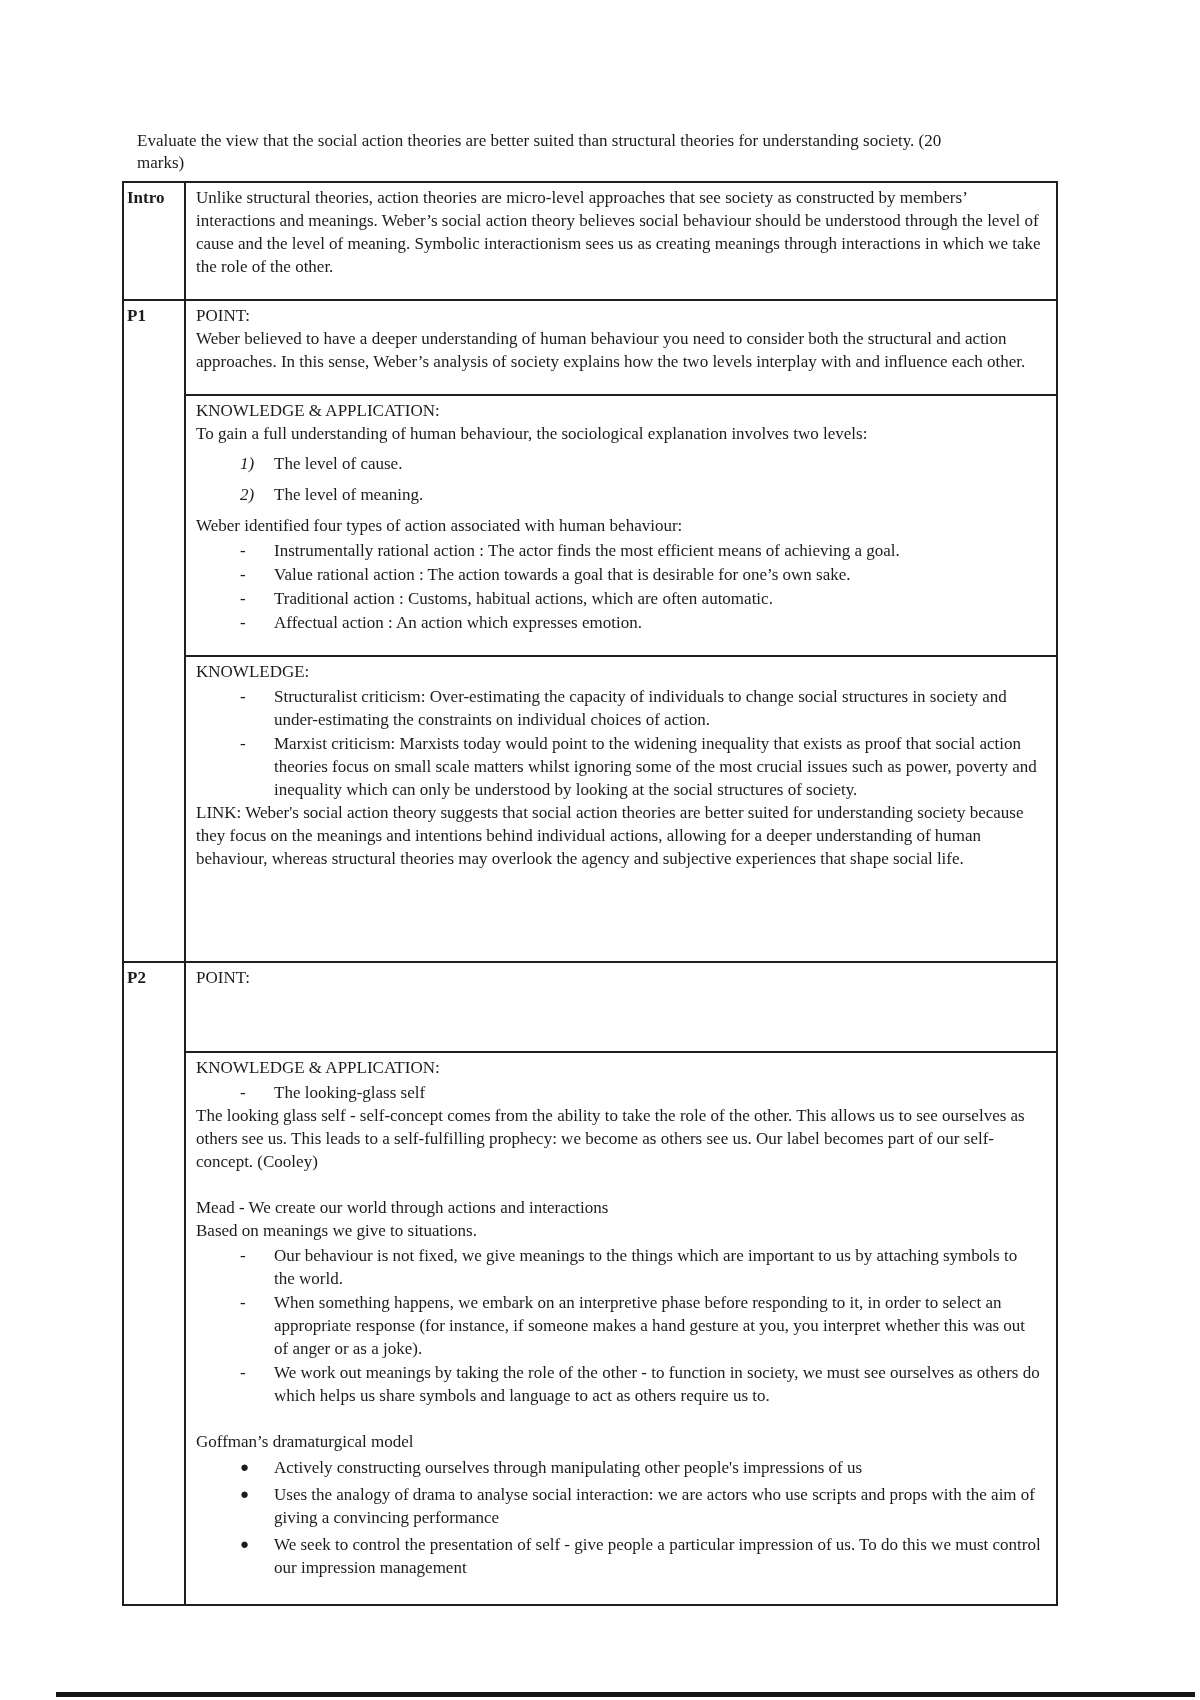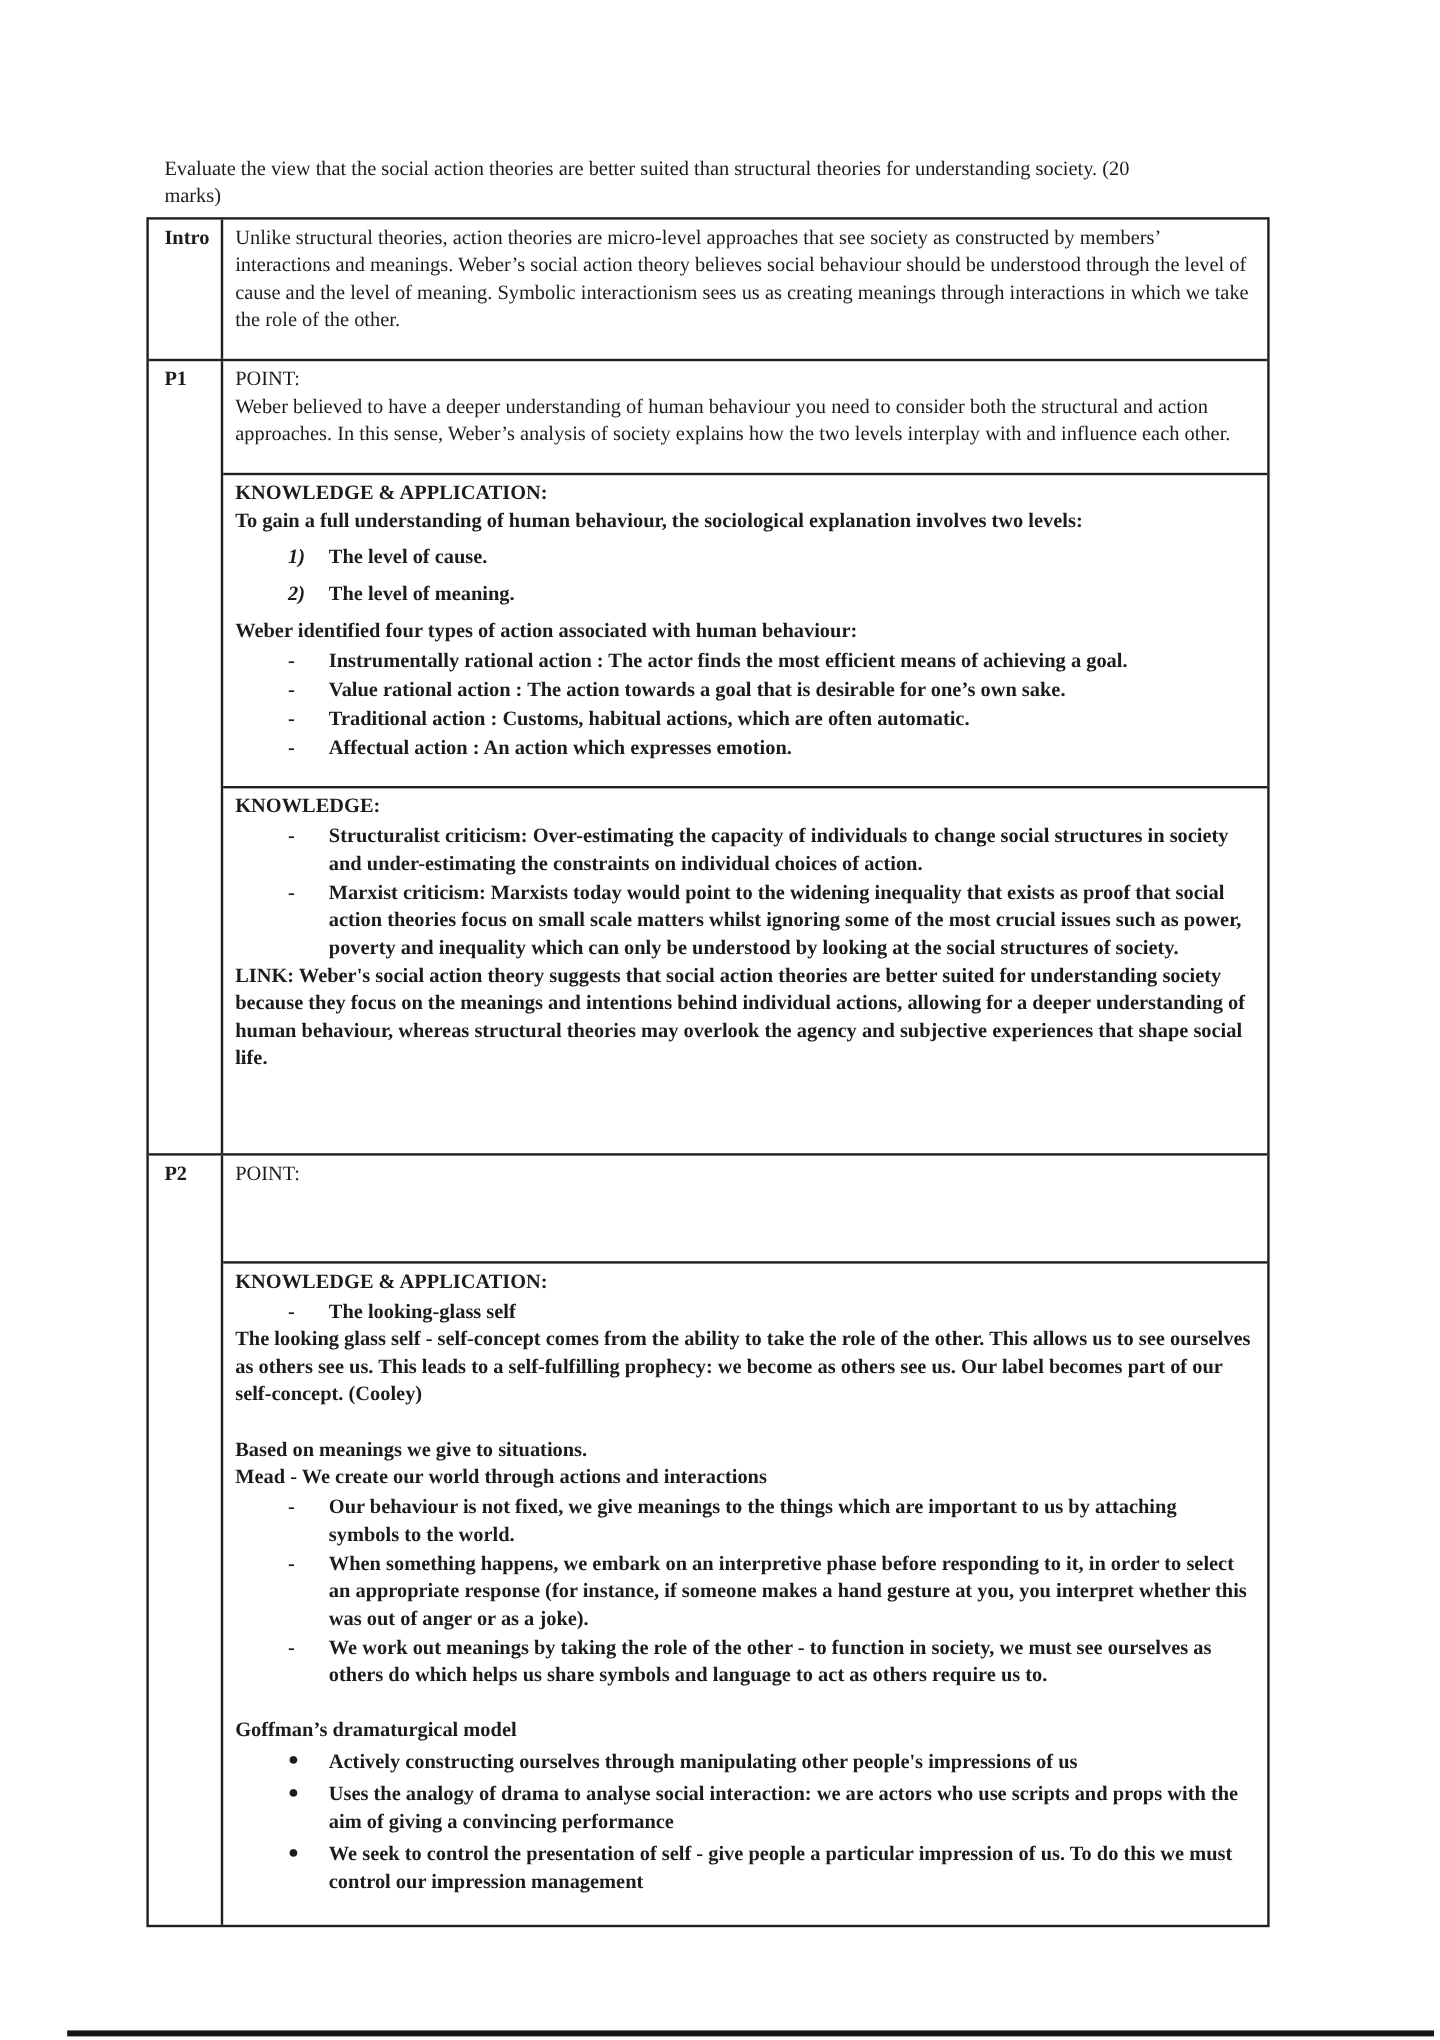--- a/index.html
+++ b/index.html
@@ -30,27 +30,27 @@
   }
 
   .t-row { display: flex; align-items: stretch; }
   .t-row + .t-row { border-top: 2px solid #1f1f1f; }
 
   .row-label {
     width: 62px;
     flex: 0 0 62px;
     border-right: 2px solid #1f1f1f;
     font-weight: bold;
-    padding: 3px 6px 0 13px;
+    padding: 3px 6px 0 3px;
   }
 
   .row-content { flex: 1 1 auto; min-width: 0; }
 
   .sub { padding: 3px 14px 21px 10px; }
-  .sub + .sub { border-top: 2px solid #1f1f1f; font-weight: bold; }
+  .sub + .sub { border-top: 2px solid #1f1f1f; }
 
   
   .h-intro  { min-height: 84px; }
   .h-p1point{ min-height: 83px; }
   .h-p1ka   { min-height: 221px; }
   .h-p1eval { min-height: 306px; }
   .h-p2point{ min-height: 88px; }
   .h-p2ka   { min-height: 552px; }
 
   .para { margin: 0; }
@@ -170,22 +170,22 @@
       <div class="sub h-p2ka">
         <p class="para">KNOWLEDGE &amp; APPLICATION:</p>
         <ul class="list">
           <li>
             <span class="marker">-</span>
             <span>The looking-glass self</span>
           </li>
         </ul>
         <p class="para">The looking glass self - self-concept comes from the ability to take the role of the other. This allows us to see ourselves as others see us. This leads to a self-fulfilling prophecy: we become as others see us. Our label becomes part of our self-concept.  (Cooley)</p>
         <div class="spacer-line"></div>
+        <p class="para">Mead - We create our world through actions and interactions</p>
         <p class="para">Based on meanings we give to situations.</p>
-        <p class="para">Mead - We create our world through actions and interactions</p>
         <ul class="list mead-list">
           <li>
             <span class="marker">-</span>
             <span>Our behaviour is not fixed, we give meanings to the things which are important to us by attaching symbols to the world.</span>
           </li>
           <li>
             <span class="marker">-</span>
             <span>When something happens, we embark on an interpretive phase before responding to it, in order to select an appropriate response (for instance, if someone makes a hand gesture at you, you interpret whether this was out of anger or as a joke).</span>
           </li>
           <li>

